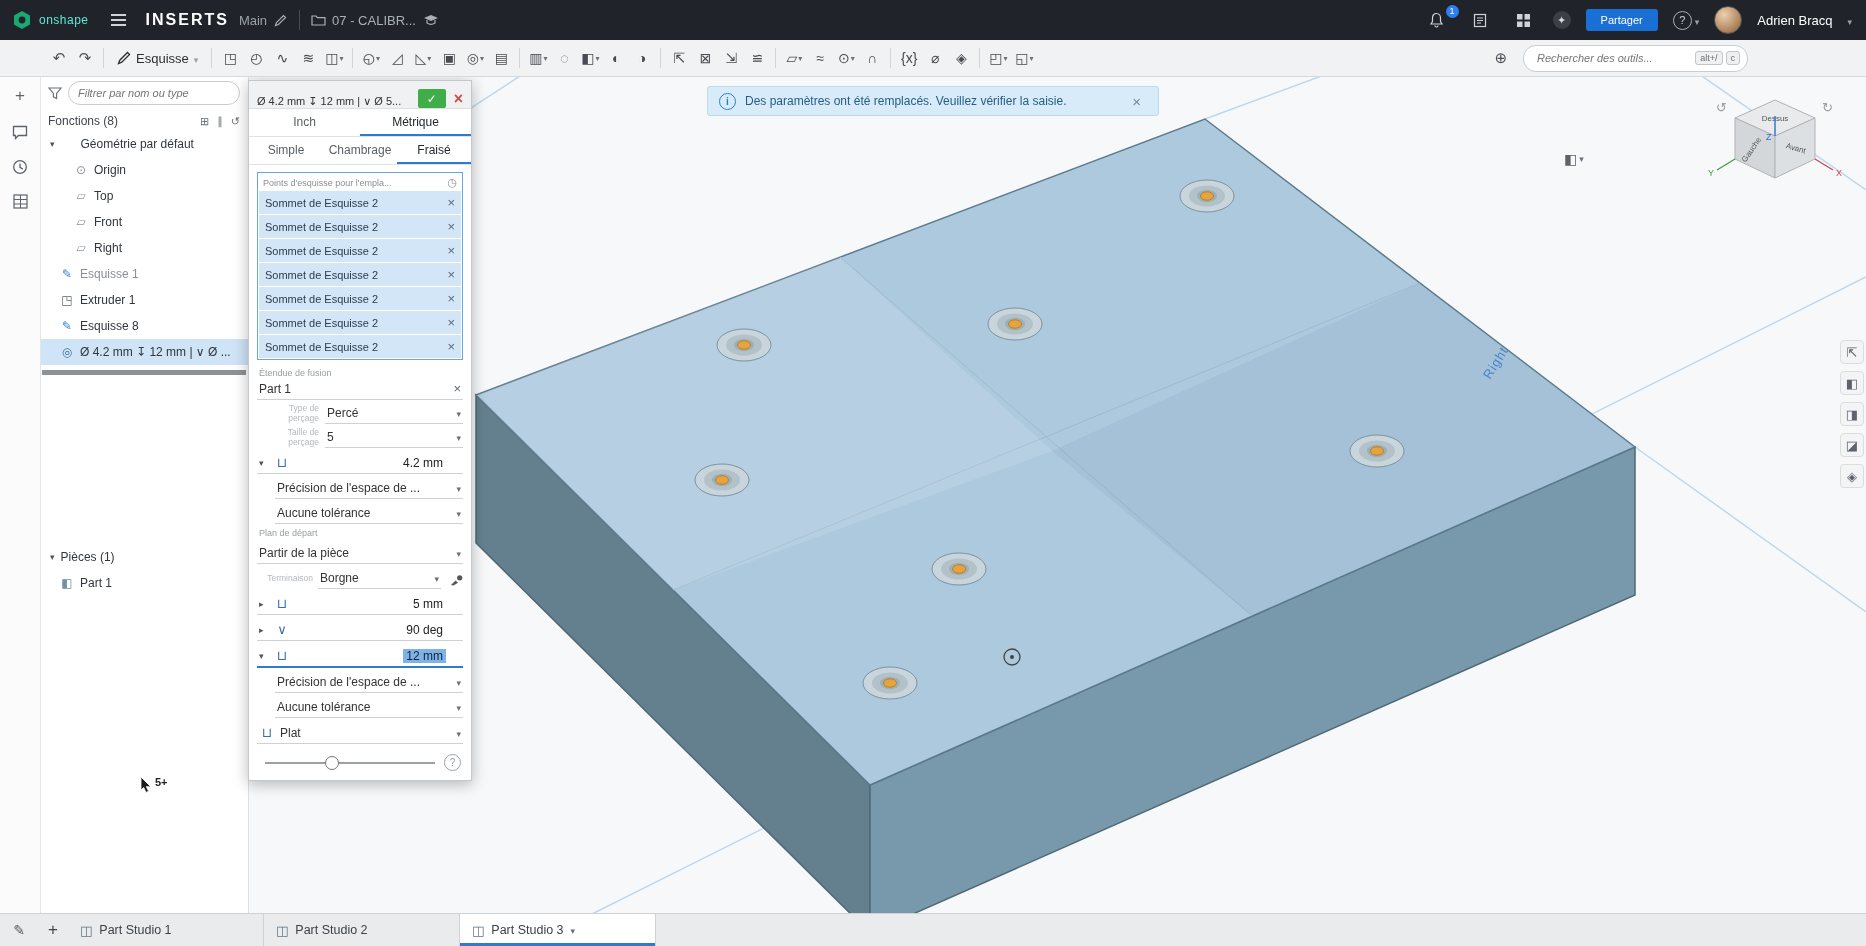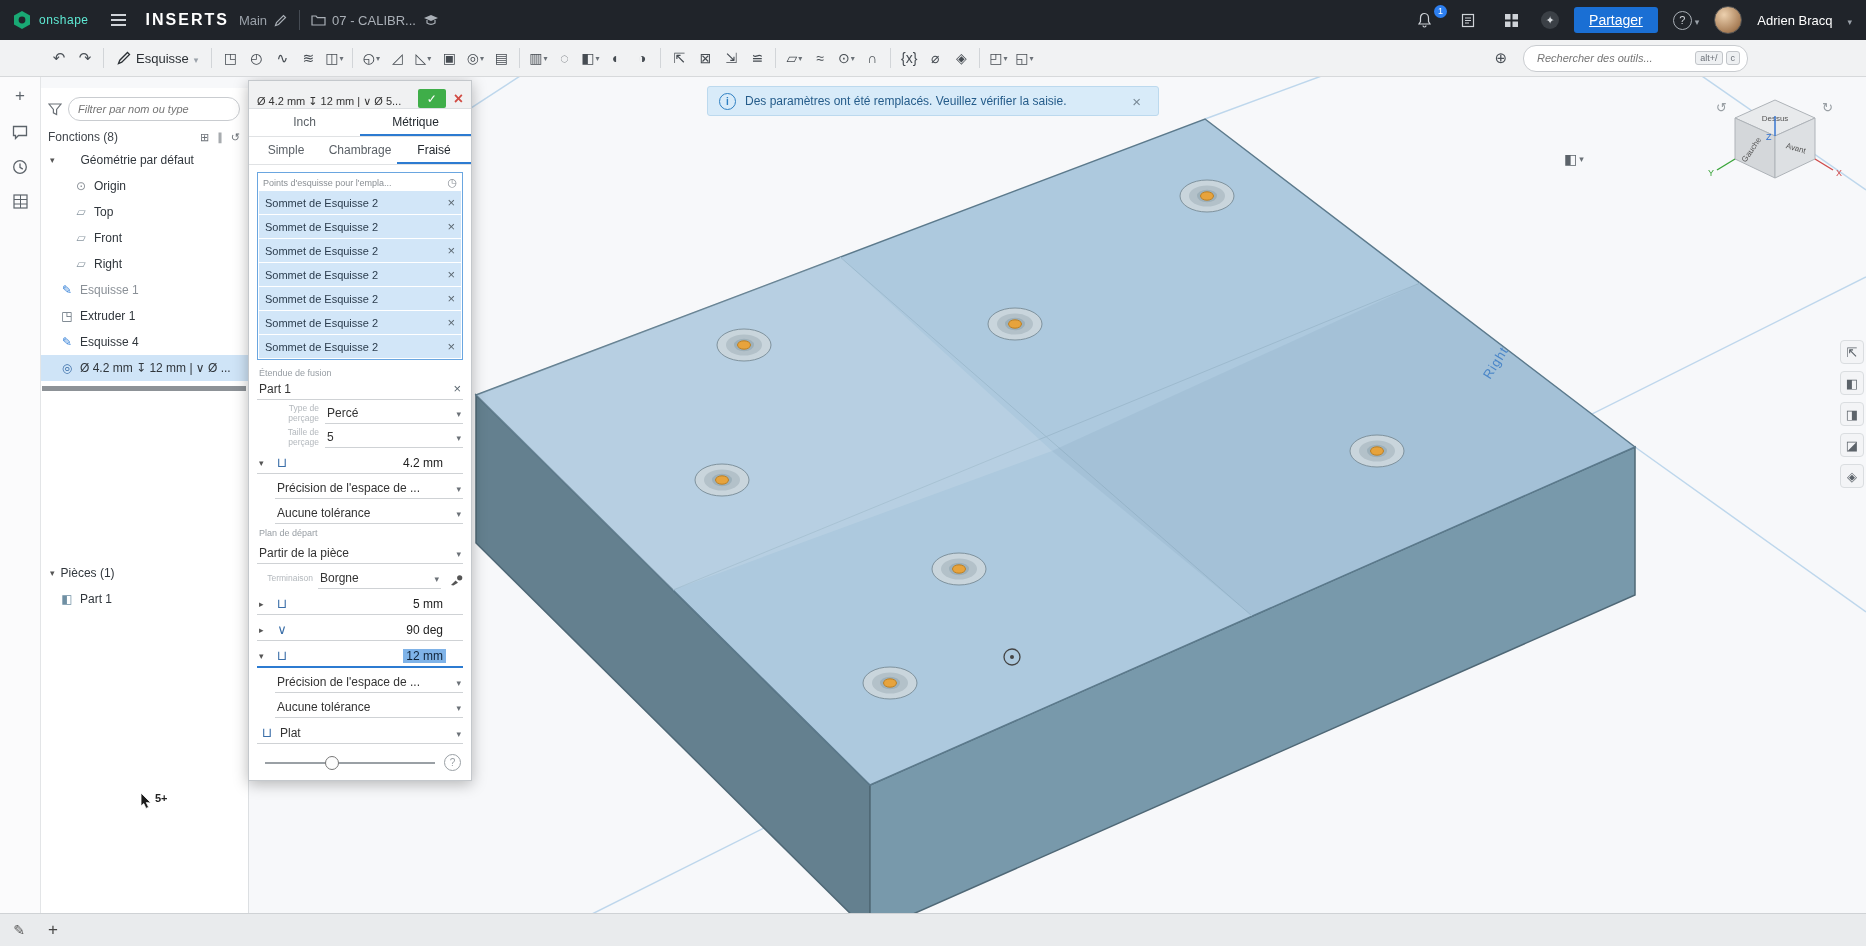--- a/index.html
+++ b/index.html
@@ -12,21 +12,21 @@
   .menu-btn{background:none;border:none;padding:0 10px;cursor:pointer;display:flex;flex-direction:column;gap:3px;}
   .menu-btn i{display:block;width:15px;height:2px;background:#cfd3d8;}
   .doc-title{color:#fff;font-size:16px;font-weight:bold;letter-spacing:2px;margin-left:10px;}
   .workspace{color:#9aa1a9;font-size:13px;margin-left:10px;}
   .tb-ic{background:none;border:none;color:#aab0b7;display:flex;align-items:center;padding:0 7px;cursor:pointer;}
   .folder{display:flex;align-items:center;gap:6px;color:#aab0b7;font-size:13px;margin-left:6px;}
   .topbar-right{margin-left:auto;display:flex;align-items:center;gap:15px;padding-right:14px;}
   .bell{position:relative;}
   .badge{position:absolute;top:-7px;right:-8px;background:#2d7ff0;color:#fff;border-radius:8px;font-size:9px;line-height:1;padding:2px 4px;}
   .dark-circle{width:18px;height:18px;border-radius:50%;background:#3b4046;color:#d6d9dd;font-size:11px;display:flex;align-items:center;justify-content:center;}
-  .share-btn{background:#1a6fd4;color:#fff;border:none;border-radius:3px;font-size:14px;padding:5px 15px;cursor:pointer;text-decoration:underline;}
+  .share-btn{background:#1a6fd4;color:#fff;border:none;border-radius:3px;font-size:11px;padding:5px 15px;cursor:pointer;}
   .qmark{width:17px;height:17px;border:1.4px solid #aab0b7;border-radius:50%;font-size:11px;display:flex;align-items:center;justify-content:center;}
   .caret::before{content:"▾";font-size:9px;color:#9aa1a9;}
   .avatar{width:26px;height:26px;border-radius:50%;background:radial-gradient(circle at 35% 30%,#ecd0ae,#a97f58 70%,#6f4e33);border:1px solid #555;}
   .user-name{color:#fff;font-size:13px;}
   
   .toolbar{position:absolute;top:40px;left:0;right:0;height:36px;background:#f1f2f3;border-bottom:1px solid #d7d9db;display:flex;align-items:center;padding-left:46px;z-index:55;}
   .tbtn{width:26px;height:26px;background:none;border:none;display:flex;align-items:center;justify-content:center;font-size:15px;color:#4a5056;cursor:pointer;}
   .undo::before{content:"↶";} .redo::before{content:"↷";}
   .vdiv{width:1px;height:20px;background:#d2d5d8;margin:0 5px;}
   .sketch-btn{display:flex;align-items:center;gap:5px;background:none;border:none;font-size:13px;color:#2b3035;padding:3px 8px;cursor:pointer;}
@@ -36,21 +36,21 @@
   .tcaret:empty{display:none;}
   .tsearch{margin-left:auto;display:flex;align-items:center;gap:10px;margin-right:118px;}
   .crosshair{font-size:15px;color:#4a5056;background:none;border:none;cursor:pointer;}
   .search-pill{display:flex;align-items:center;background:#fff;border:1px solid #c9ccd0;border-radius:13px;height:25px;padding:0 7px 0 11px;width:205px;}
   .search-pill input{border:none;outline:none;flex:1;font-size:11px;font-style:italic;color:#555;min-width:10px;font-family:inherit;}
   kbd{font-size:9px;border:1px solid #c2c5c9;border-radius:3px;background:#eef0f2;padding:1px 4px;color:#6b7077;margin-left:3px;font-family:inherit;}
   
   .leftstrip{position:absolute;top:40px;left:0;width:40px;bottom:32px;background:#fbfbfc;border-right:1px solid #e3e5e7;display:flex;flex-direction:column;align-items:center;padding-top:10px;gap:17px;z-index:50;}
   .ls-btn{background:none;border:none;color:#5c636a;cursor:pointer;display:flex;align-items:center;justify-content:center;}
   
-  .feature-panel{position:absolute;top:88px;left:40px;width:208px;bottom:32px;background:#fff;border-right:1px solid #dcdfe2;z-index:45;}
+  .feature-panel{position:absolute;top:72px;left:40px;width:208px;bottom:32px;background:#fff;border-right:1px solid #dcdfe2;z-index:45;}
   .filter-row{display:flex;align-items:center;gap:6px;padding:9px 8px 6px 8px;}
   .filter-row input{flex:1;height:22px;border:1px solid #c9ccd0;border-radius:12px;font-size:11px;font-style:italic;padding:0 9px;color:#444;outline:none;font-family:inherit;}
   .features-header{display:flex;align-items:center;padding:3px 8px;font-size:12px;color:#40454b;gap:6px;}
   .fh-icons{margin-left:auto;display:flex;gap:8px;}
   .fh-ic{background:none;border:none;font-size:11px;color:#6b7177;cursor:pointer;padding:0;}
   .fh-folder::before{content:"⊞";} .fh-pause::before{content:"∥";} .fh-history::before{content:"↺";}
   .trow{display:flex;align-items:center;height:26px;padding-left:10px;font-size:12px;color:#30363c;gap:6px;cursor:default;}
   .trow.child{padding-left:34px;}
   .trow.item{padding-left:20px;}
   .trow.muted .tlabel{color:#8a9097;}
@@ -599,21 +599,21 @@
 
       <div class="trow item">
 
         <span class="tglyph2 g-solid">◳</span>
         <span class="tlabel">Extruder 1</span>
       </div>
 
       <div class="trow item">
 
         <span class="tglyph2 g-sketch">✎</span>
-        <span class="tlabel">Esquisse 4</span>
+        <span class="tlabel">Esquisse 8</span>
       </div>
 
       <div class="trow item selected">
 
         <span class="tglyph2 g-hole">◎</span>
         <span class="tlabel">Ø 4.2 mm ↧ 12 mm | ∨ Ø ...</span>
       </div>
     </div>
   <div class="rollback"></div>
   <div class="tree-spacer"></div>
@@ -783,13 +783,33 @@
     <div class="track">
       <div class="knob"></div>
     </div>
     <span class="help-q">?</span>
   </div>
 </div>
 
 <div class="bottombar">
   <button class="bb-pen"></button>
   <button class="bb-plus"></button>
+  <div class="tabs">
+
+      <div class="tab">
+        <span class="tab-icon"></span>
+        <span class="tab-label">Part Studio 1</span>
+        <span class="tab-caret"></span>
+      </div>
+
+      <div class="tab">
+        <span class="tab-icon"></span>
+        <span class="tab-label">Part Studio 2</span>
+        <span class="tab-caret"></span>
+      </div>
+
+      <div class="tab active">
+        <span class="tab-icon"></span>
+        <span class="tab-label">Part Studio 3</span>
+        <span class="tab-caret"></span>
+      </div>
+    </div>
 </div>
 
 </body></html>

